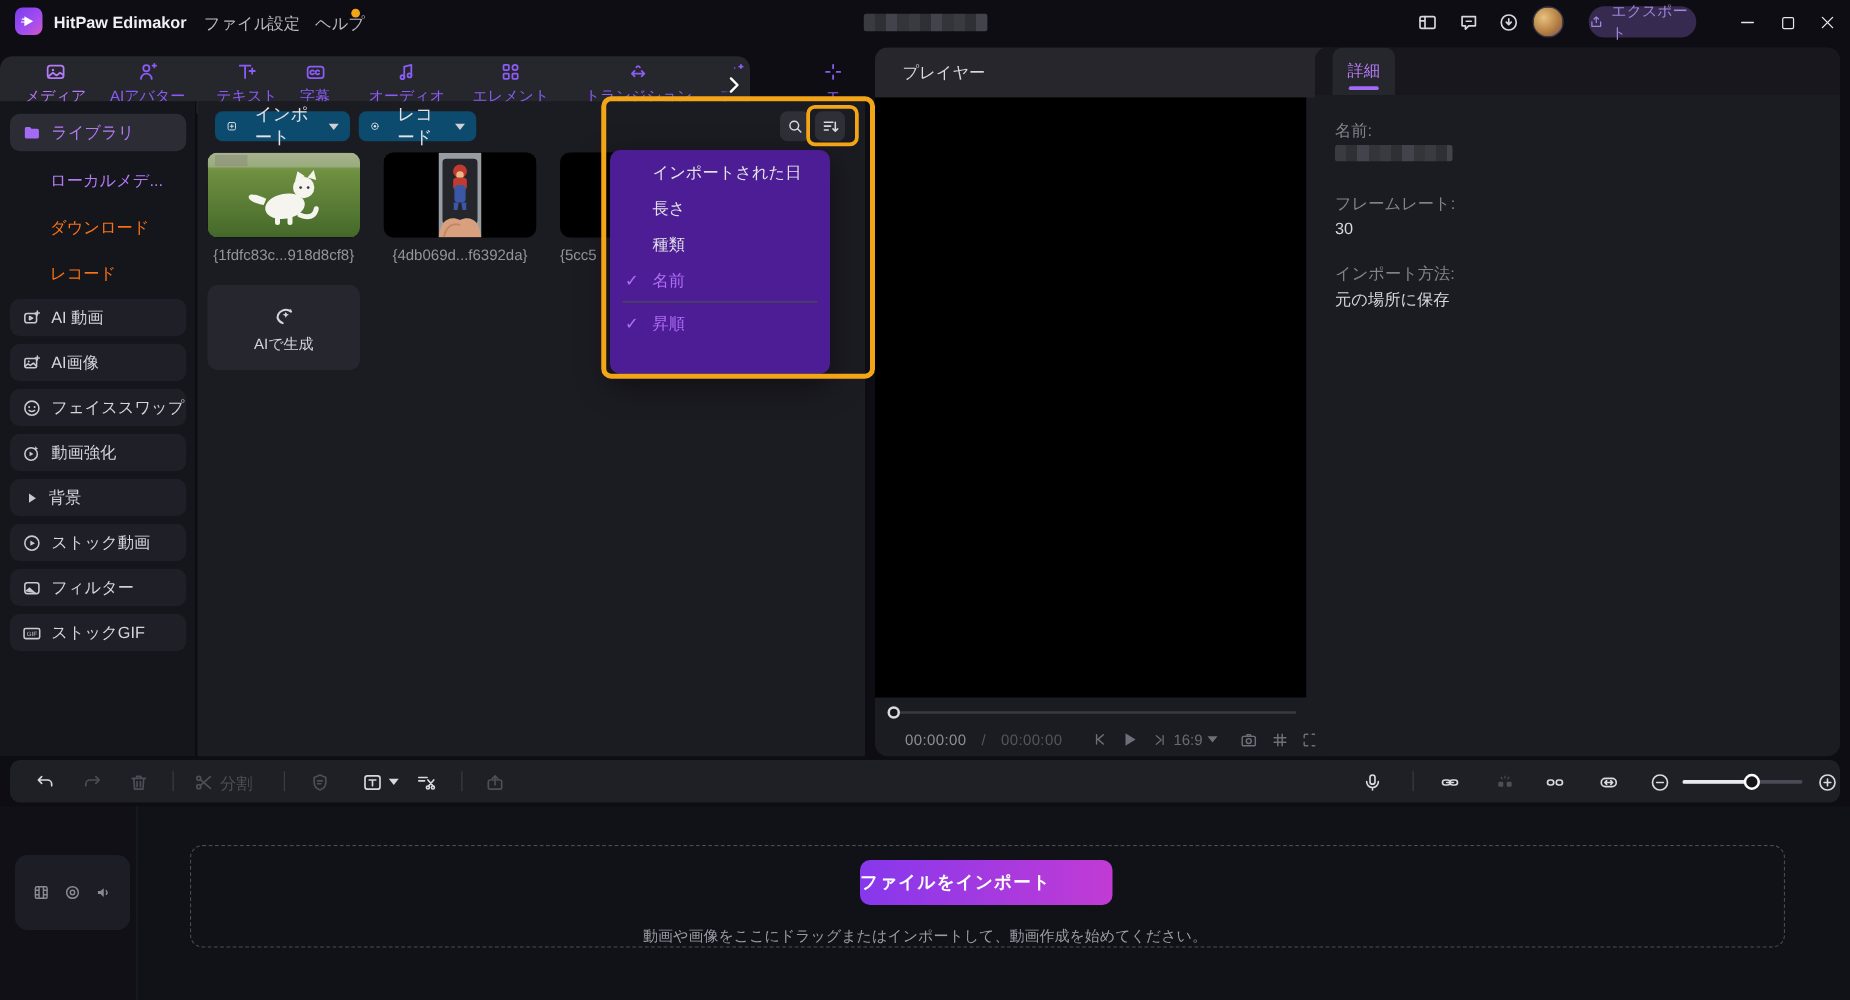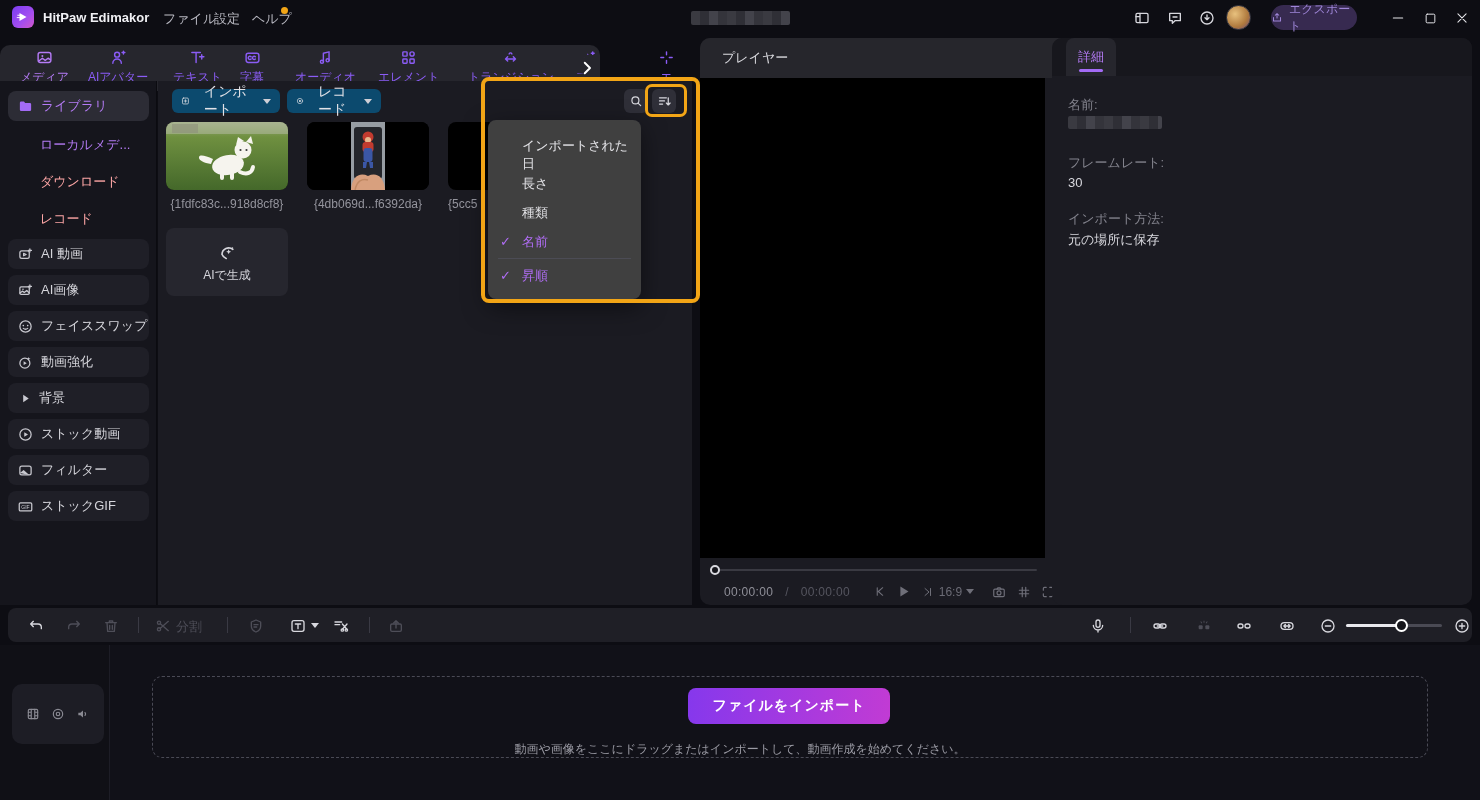--- a/index.html
+++ b/index.html
@@ -39,39 +39,39 @@
   .tab-more { position:absolute; right:2px; top:10px; width:22px; height:26px; color:#fff; display:flex; align-items:center; justify-content:center;
               background:linear-gradient(90deg, rgba(38,38,45,0), #26262d 40%); }
 
   
   .sidebar { left:0; top:81px; width:157px; height:524px; background:#15151c; border-right:1px solid #0b0b10; }
   .side-box { position:absolute; left:8px; width:141px; height:30px; border-radius:8px; background:#1f1f27;
               display:flex; align-items:center; gap:8px; padding-left:10px; color:#d5d5db; font-size:13px; }
   .side-box .ic { width:15px; height:15px; color:#c9c9d0; }
   .side-box.active { background:#2c2c35; color:#b57bf6; }
   .side-box.active .ic { color:#a36bf5; }
-  .side-sub { position:absolute; left:40px; font-size:13px; color:#fca5a5; }
+  .side-sub { position:absolute; left:40px; font-size:13px; color:#f97316; }
   .side-sub.active { color:#b57bf6; }
 
   
   .media-panel { left:158px; top:81px; width:534px; height:524px; background:#1b1b22; }
   .chip-btn { position:absolute; top:89px; height:24px; border-radius:6px; background:#0c4a6e; color:#e2e2e7;
               display:flex; align-items:center; gap:14px; padding:0 9px; font-size:14px; }
   .chip-btn .ic { width:14px; height:14px; }
   .caret { width:0; height:0; border-left:4px solid transparent; border-right:4px solid transparent; border-top:5px solid #cfcfd6; }
   .thumb { position:absolute; top:122px; width:122px; height:68px; border-radius:8px; overflow:hidden; background:#000; }
   .thumb-label { position:absolute; top:197px; width:122px; text-align:center; font-size:12px; color:#94949d; white-space:nowrap; }
   .ai-card { position:absolute; left:166px; top:228px; width:122px; height:68px; border-radius:8px; background:#26262e;
              display:flex; flex-direction:column; align-items:center; justify-content:center; gap:6px; color:#d5d5db; font-size:12px; }
   .icon-sq { position:absolute; top:89px; width:24px; height:24px; border-radius:6px; background:#2f2f38; color:#d8d8de;
              display:flex; align-items:center; justify-content:center; }
 
   
-  .sort-menu { left:488px; top:120px; width:153px; height:179px; background:#404040; border-radius:8px;
-               box-shadow:0 8px 24px rgba(0,0,0,.5); z-index:30; padding:20px 0; }
+  .sort-menu { left:488px; top:120px; width:176px; height:179px; background:#4c1d95; border-radius:8px;
+               box-shadow:0 8px 24px rgba(0,0,0,.5); z-index:30; padding:3px 0; }
   .sort-item { height:29px; display:flex; align-items:center; padding-left:12px; gap:8px; color:#e3e3e7; font-size:13px; }
   .sort-item .check { width:14px; display:inline-block; color:transparent; }
   .sort-item.checked { color:#b06df5; }
   .sort-item.checked .check { color:#b06df5; }
   .sort-item .lbl { padding-left:0px; }
   .sort-item:not(.has-check) .lbl { padding-left:22px; }
   .menu-divider { height:1px; background:#4c4c55; margin:2px 10px; }
   .hl-outer { left:481px; top:77px; width:219px; height:226px; border:4px solid #f2a516; border-radius:8px; z-index:40; pointer-events:none; }
   .hl-inner { left:645px; top:84px; width:42px; height:33px; border:3px solid #f2a516; border-radius:7px; z-index:40; pointer-events:none; }
 
@@ -109,21 +109,21 @@
 
   
   .timeline { left:0; top:645px; width:1480px; height:155px; background:#111118; }
   .tl-leftcol { position:absolute; left:0; top:0; width:110px; height:155px; background:#101016; border-right:1px solid #1d1d26; }
   .track-head { position:absolute; left:12px; top:39px; width:92px; height:60px; border-radius:10px; background:#1d1d25;
                 display:flex; align-items:center; justify-content:center; gap:11px; color:#8a8a93; }
   .track-head .ic { width:14px; height:14px; }
   .drop-zone { position:absolute; left:152px; top:31px; width:1276px; height:82px; border:1px dashed #4a4a55; border-radius:10px; }
   .import-file-btn { position:absolute; left:688px; top:43px; width:202px; height:36px; border-radius:8px;
                      background:linear-gradient(90deg,#8638ec,#c13bd4); color:#fff; font-weight:bold; font-size:14px;
-                     display:flex; align-items:center; justify-content:center; letter-spacing:1px; }
+                     display:flex; align-items:center; letter-spacing:1px; }
   .drop-hint { position:absolute; left:0; top:96px; width:1480px; text-align:center; font-size:12px; color:#9b9ba4; }
 </style>
 </head>
 <body>
 
 <div class="abs titlebar">
   <div class="logo">
     <svg class="ic stroke" viewBox="0 0 24 24" style="width:14px;height:14px">
         <path d="M6 5l12 7-12 7z" fill="#fff" stroke="none"></path>
         <path d="M3 9h4M2 13h5" stroke="#fff" stroke-width="1.6"></path>

